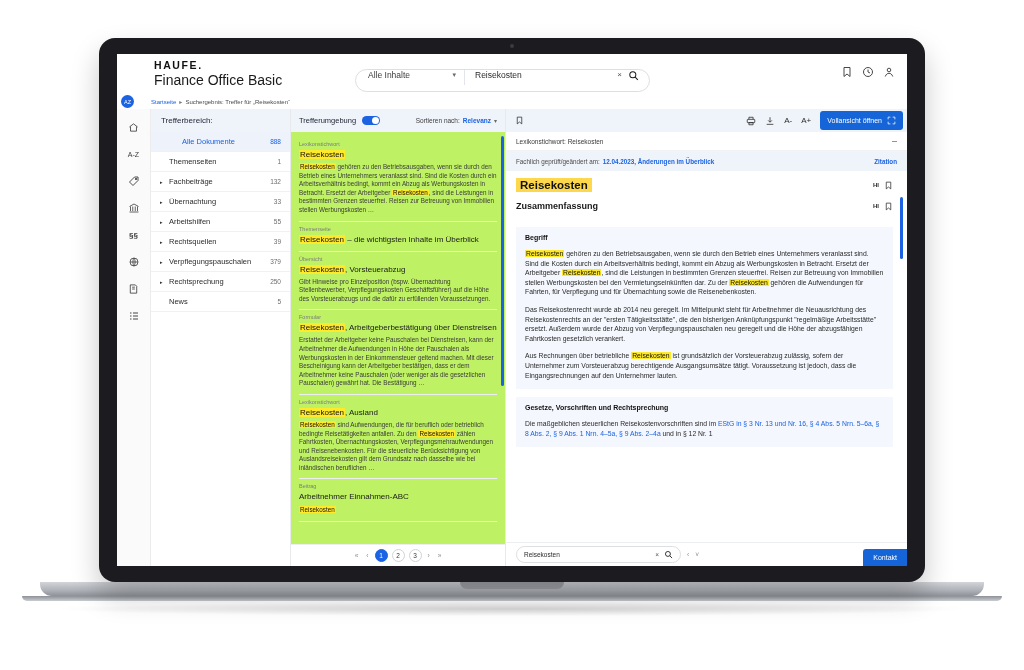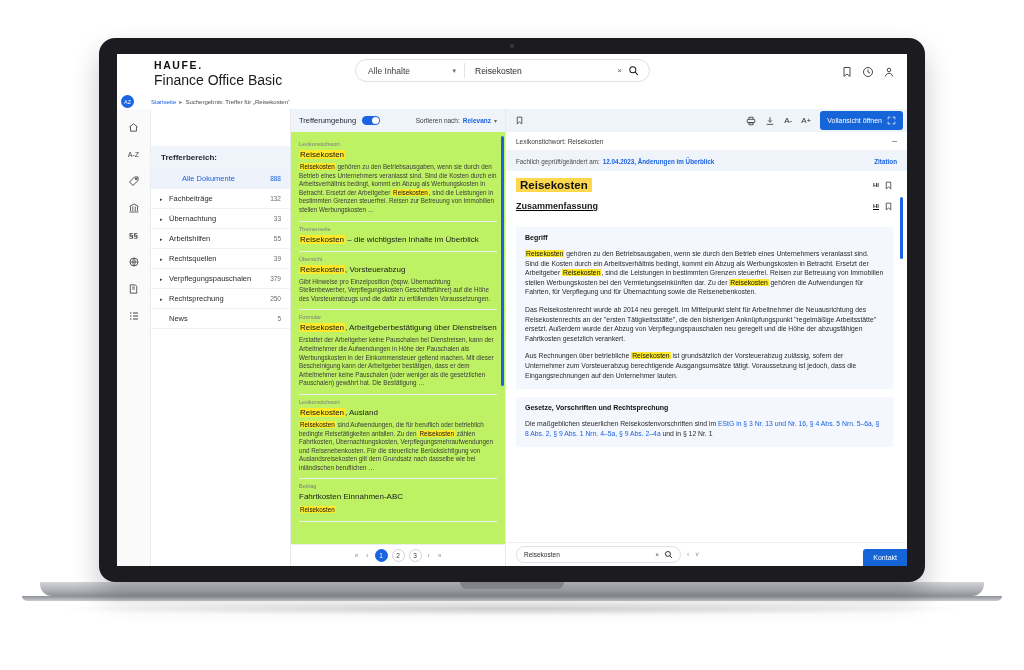--- a/index.html
+++ b/index.html
@@ -58,24 +58,24 @@
     padding-left: 34px;
   }
   .brand { padding-left: 3px; }
   .brand-logo {
     font-size: 10.5px; font-weight: bold; letter-spacing: 1.6px;
     color: #111; line-height: 11px;
   }
   .brand-sub { font-size: 14px; color: #1a1a1a; line-height: 17px; margin-top:1px; }
 
   .searchwrap {
-    position: absolute; left: 238px; top: 5px;
+    position: absolute; left: 238px; top: 15px;
     width: 295px; height: 23px;
     background: #fff; border: 1px solid #dcdfe3; border-radius: 12px;
-    display: flex; align-items: center;
+    display: flex; align-items: flex-start;
   }
   .scope {
     width: 108px; padding-left: 12px; font-size: 8.5px; color: #3c3c3c;
     display: flex; align-items: center; justify-content: space-between;
     padding-right: 8px; cursor: pointer;
   }
   .scope .chev { font-size: 7px; color: #6a6a6a; }
   .sdiv { width:1px; height: 15px; background: #e2e5e9; }
   .sinput {
     flex: 1; border: 0; outline: 0; font-size: 8.5px; color: #2b2b2b;
@@ -116,21 +116,21 @@
     color: #3b3b3b; cursor: pointer; font-size: 8px;
   }
 
   
   .facets {
     width: 140px; background: #fff; border-right: 1px solid #e7e9ec;
     display: flex; flex-direction: column;
   }
   .facets-head {
     background: #eff3fa; height: 23px; display:flex; align-items:center;
-    padding: 0 10px; font-size: 8px; font-weight: bold; color: #1c2330; margin-top: 37px;
+    padding: 0 10px; font-size: 8px; font-weight: normal; color: #1c2330;
   }
   .facet {
     height: 20px; display:flex; align-items:center; padding: 0 9px;
     font-size: 7.5px; color: #2c2c2c; border-bottom: 1px solid #f0f1f3;
     cursor: pointer; gap: 4px;
   }
   .facet.sel { background:#eef3fb; color:#1b63e3;gap:17px; }
   .facet .tw { width: 5px; color:#333; font-size: 5px; }
   .facet .lbl { flex: 1; }
   .facet .cnt { font-size: 6.5px; color: #6d6d6d; }
@@ -197,21 +197,21 @@
   .doc-meta2 .zit { margin-left:auto; color:#1b63e3; font-weight:bold; cursor:pointer; }
 
   .doc-scroll { flex:1; overflow:hidden; position:relative; padding: 7px 14px 0 10px; }
   .docbar {
     position:absolute; right: 4px; top: 26px; width: 3px; height: 62px; background:#1b63e3; border-radius:2px;
   }
   .doc-h1row { display:flex; align-items:center; gap:6px; margin-bottom: 9px; }
   .doc-h1 { font-size: 11.5px; font-weight: bold; color:#111; background:#fdd84d; padding: 1px 4px; }
   .hi-pair { margin-left:auto; display:flex; align-items:center; gap:5px; }
   .hi-pair .hi { font-size:6px; font-weight:bold; color:#2b2b2b; cursor:pointer; }
-  .doc-h2row { display:flex; align-items:center; margin: 0 0 16px 0; text-decoration: underline; }
+  .doc-h2row { display:flex; align-items:center; margin: 0 0 16px 0; }
   .doc-h2 { font-size: 9px; font-weight: bold; color:#1a1a1a; }
   .doc-block { background:#f4f7fd; padding: 7px 9px 9px 9px; }
   .doc-h3 { font-size: 7px; font-weight:bold; color:#111; margin-bottom: 8px; }
   .doc-p { font-size: 6.8px; color:#2a2a2a; line-height: 9.6px; margin-bottom: 8px; }
   .doc-p:last-child { margin-bottom: 0; }
   .doc-p a { color:#1b63e3; text-decoration:none; }
 
   .doc-foot {
     height: 24px; display:flex; align-items:center; padding: 0 6px 0 10px; gap:6px;
     border-top:1px solid #eceef1; background:#fff; position:relative;
@@ -342,20 +342,25 @@
             </div>
           </div>
 
           <div class="facets">
             <div class="facets-head">Trefferbereich:</div>
             <div>
               <div class="facet sel">
                 <span class="tw"></span>
                 <span class="lbl">Alle Dokumente</span>
                 <span class="cnt">888</span>
+              </div>
+              <div class="facet">
+                <span class="tw"></span>
+                <span class="lbl">Themenseiten</span>
+                <span class="cnt">1</span>
               </div>
               <div class="facet">
                 <span class="tw">▸</span>
                 <span class="lbl">Fachbeiträge</span>
                 <span class="cnt">132</span>
               </div>
               <div class="facet">
                 <span class="tw">▸</span>
                 <span class="lbl">Übernachtung</span>
                 <span class="cnt">33</span>
@@ -440,21 +445,21 @@
                 <div class="rtitle">
                   <mark class="hl">Reisekosten</mark><span>, Ausland</span>
                 </div>
                 <div class="rsnip">
                   <mark class="hl">Reisekosten</mark><span> sind Aufwendungen, die für beruflich oder betrieblich bedingte Reisetätigkeiten anfallen. Zu den </span><mark class="hl">Reisekosten</mark><span> zählen Fahrtkosten, Übernachtungskosten, Verpflegungsmehraufwendungen und Reisenebenkosten. Für die steuerliche Berücksichtigung von Auslandsreisekosten gilt dem Grundsatz nach dasselbe wie bei inländischen beruflichen …</span>
                 </div>
               </div>
 
               <div class="ritem-card">
                 <div class="rtype">Beitrag</div>
-                <div class="rtitle">Fahrtkosten Einnahmen-ABC</div>
+                <div class="rtitle">Arbeitnehmer Einnahmen-ABC</div>
                 <div class="rsnip" style="margin-top:4px;">
                   <mark class="hl">Reisekosten</mark>
                 </div>
               </div>
             </div>
 
             <div class="pager">
               <span class="pg">«</span>
               <span class="pg">‹</span>
               <span class="pgnum act">1</span>

